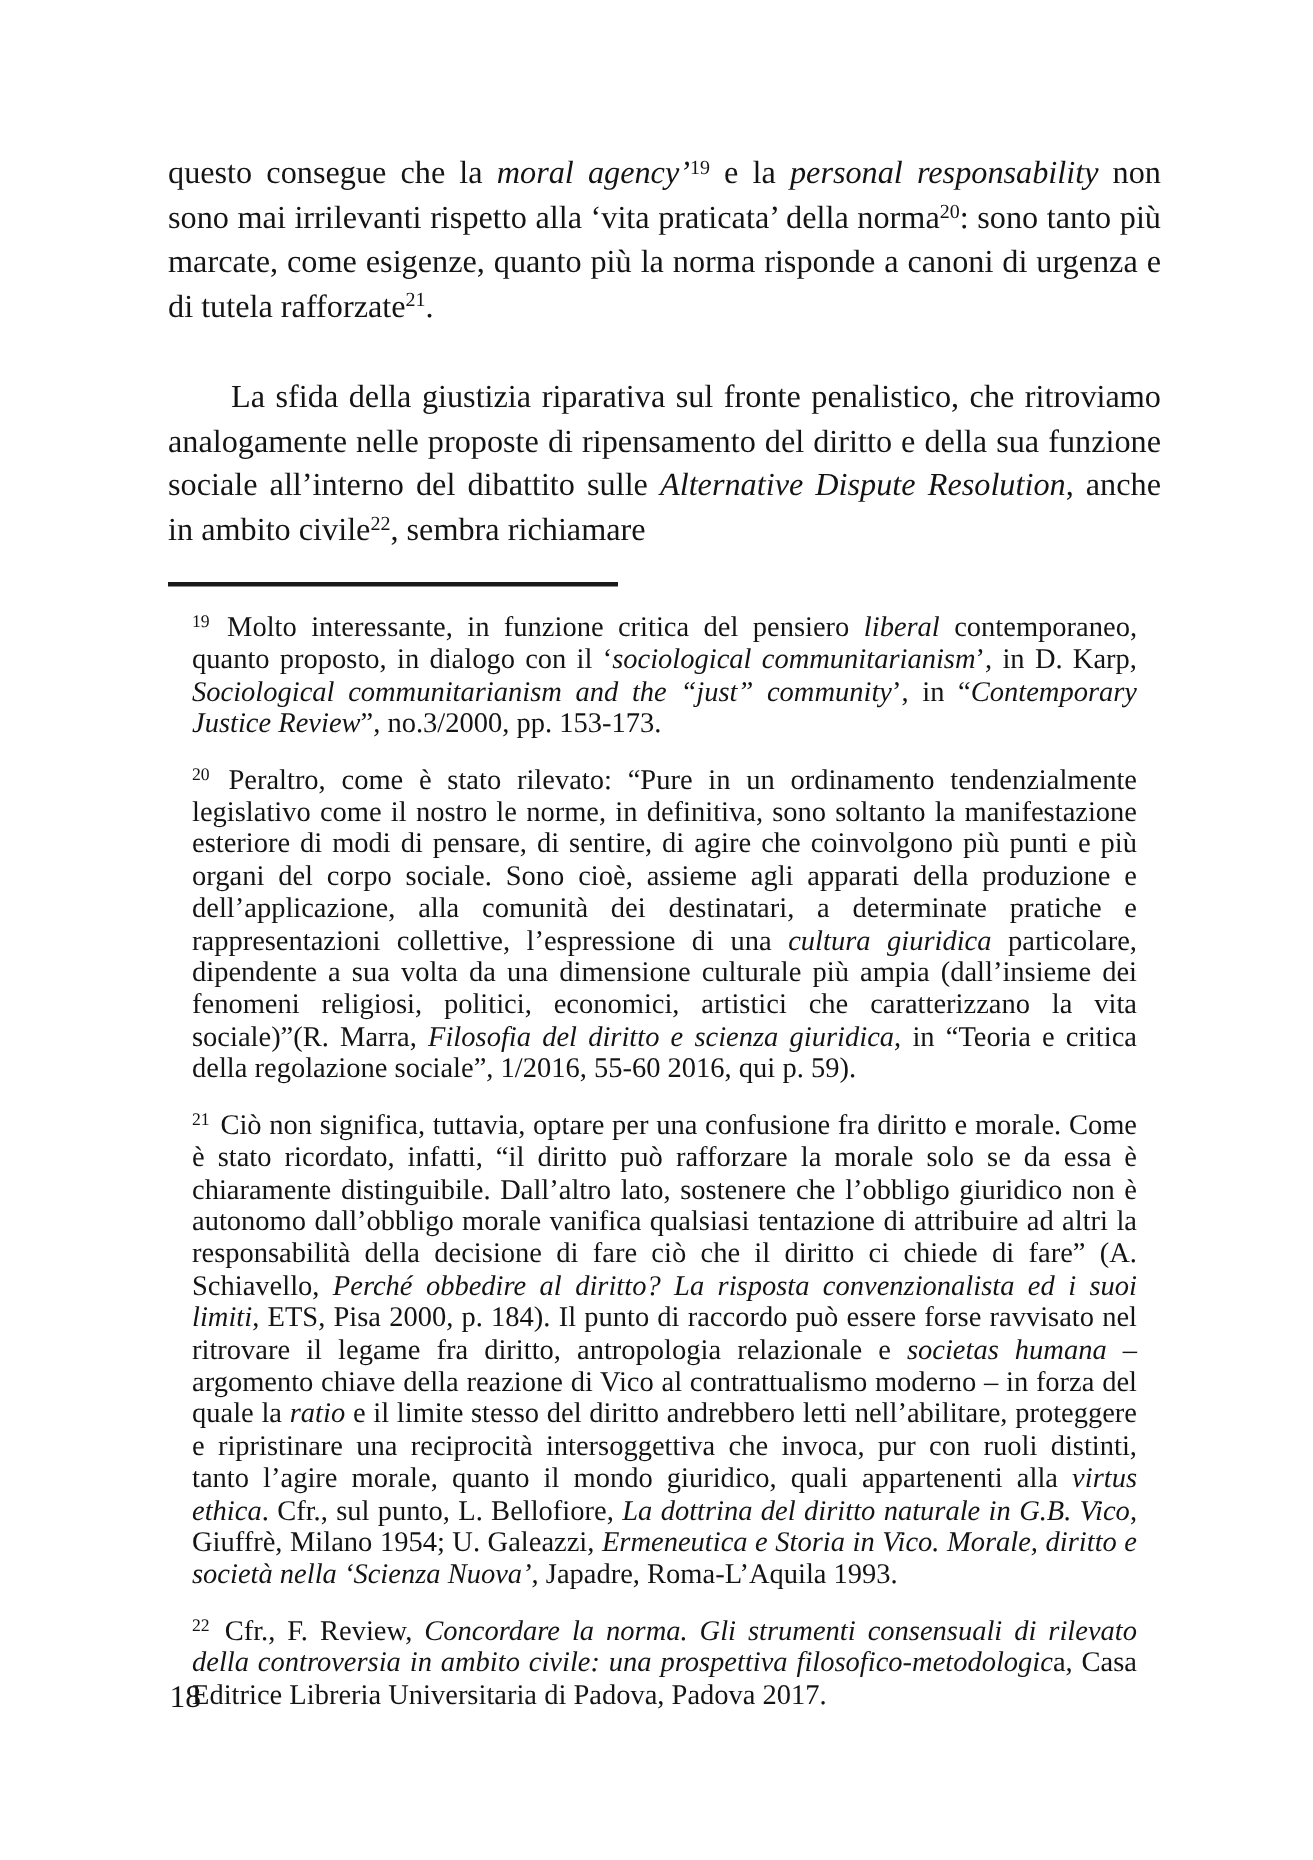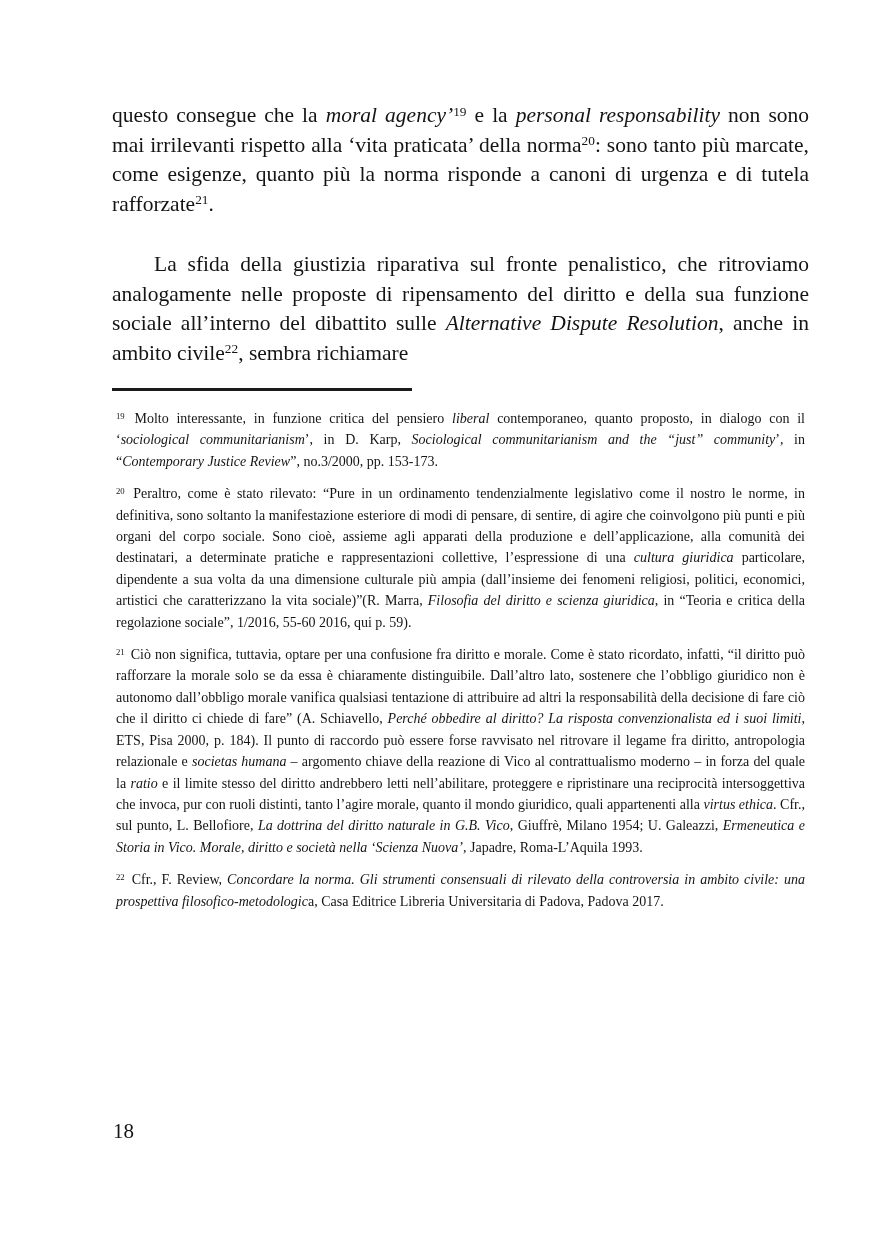--- a/index.html
+++ b/index.html
@@ -8,21 +8,21 @@
     background: #ffffff;
   }
   .page {
     position: relative;
     width: 875px;
     height: 1240px;
     background: #ffffff;
     color: #141414;
     font-family: "Liberation Serif", "DejaVu Serif", serif;
     box-sizing: border-box;
-    padding: 101px 66px 0 112px;
+    padding: 101px 101px 0 112px;
     overflow: hidden;
   }
   
   .body-text .para {
     margin: 0;
     font-size: 21.5px;
     line-height: 29.5px;
     text-align: justify;
   }
   .body-text .para + .para {
@@ -43,22 +43,22 @@
     margin-top: 20px;
     width: 300px;
     height: 0;
     border-top: 3px solid #1a1a1a;
   }
   
   .footnotes {
     margin-top: 17px;
   }
   .footnotes .footnote {
-    margin: 4px;
-    font-size: 14px;
+    margin: 16px;
+    font-size: 19px;
     line-height: 21.4px;
     text-align: justify;
   }
   .footnotes .footnote + .footnote {
     margin-top: 11px;
   }
   .fn-num { margin-right: 2px; }
   
   .page-number {
     position: absolute;

